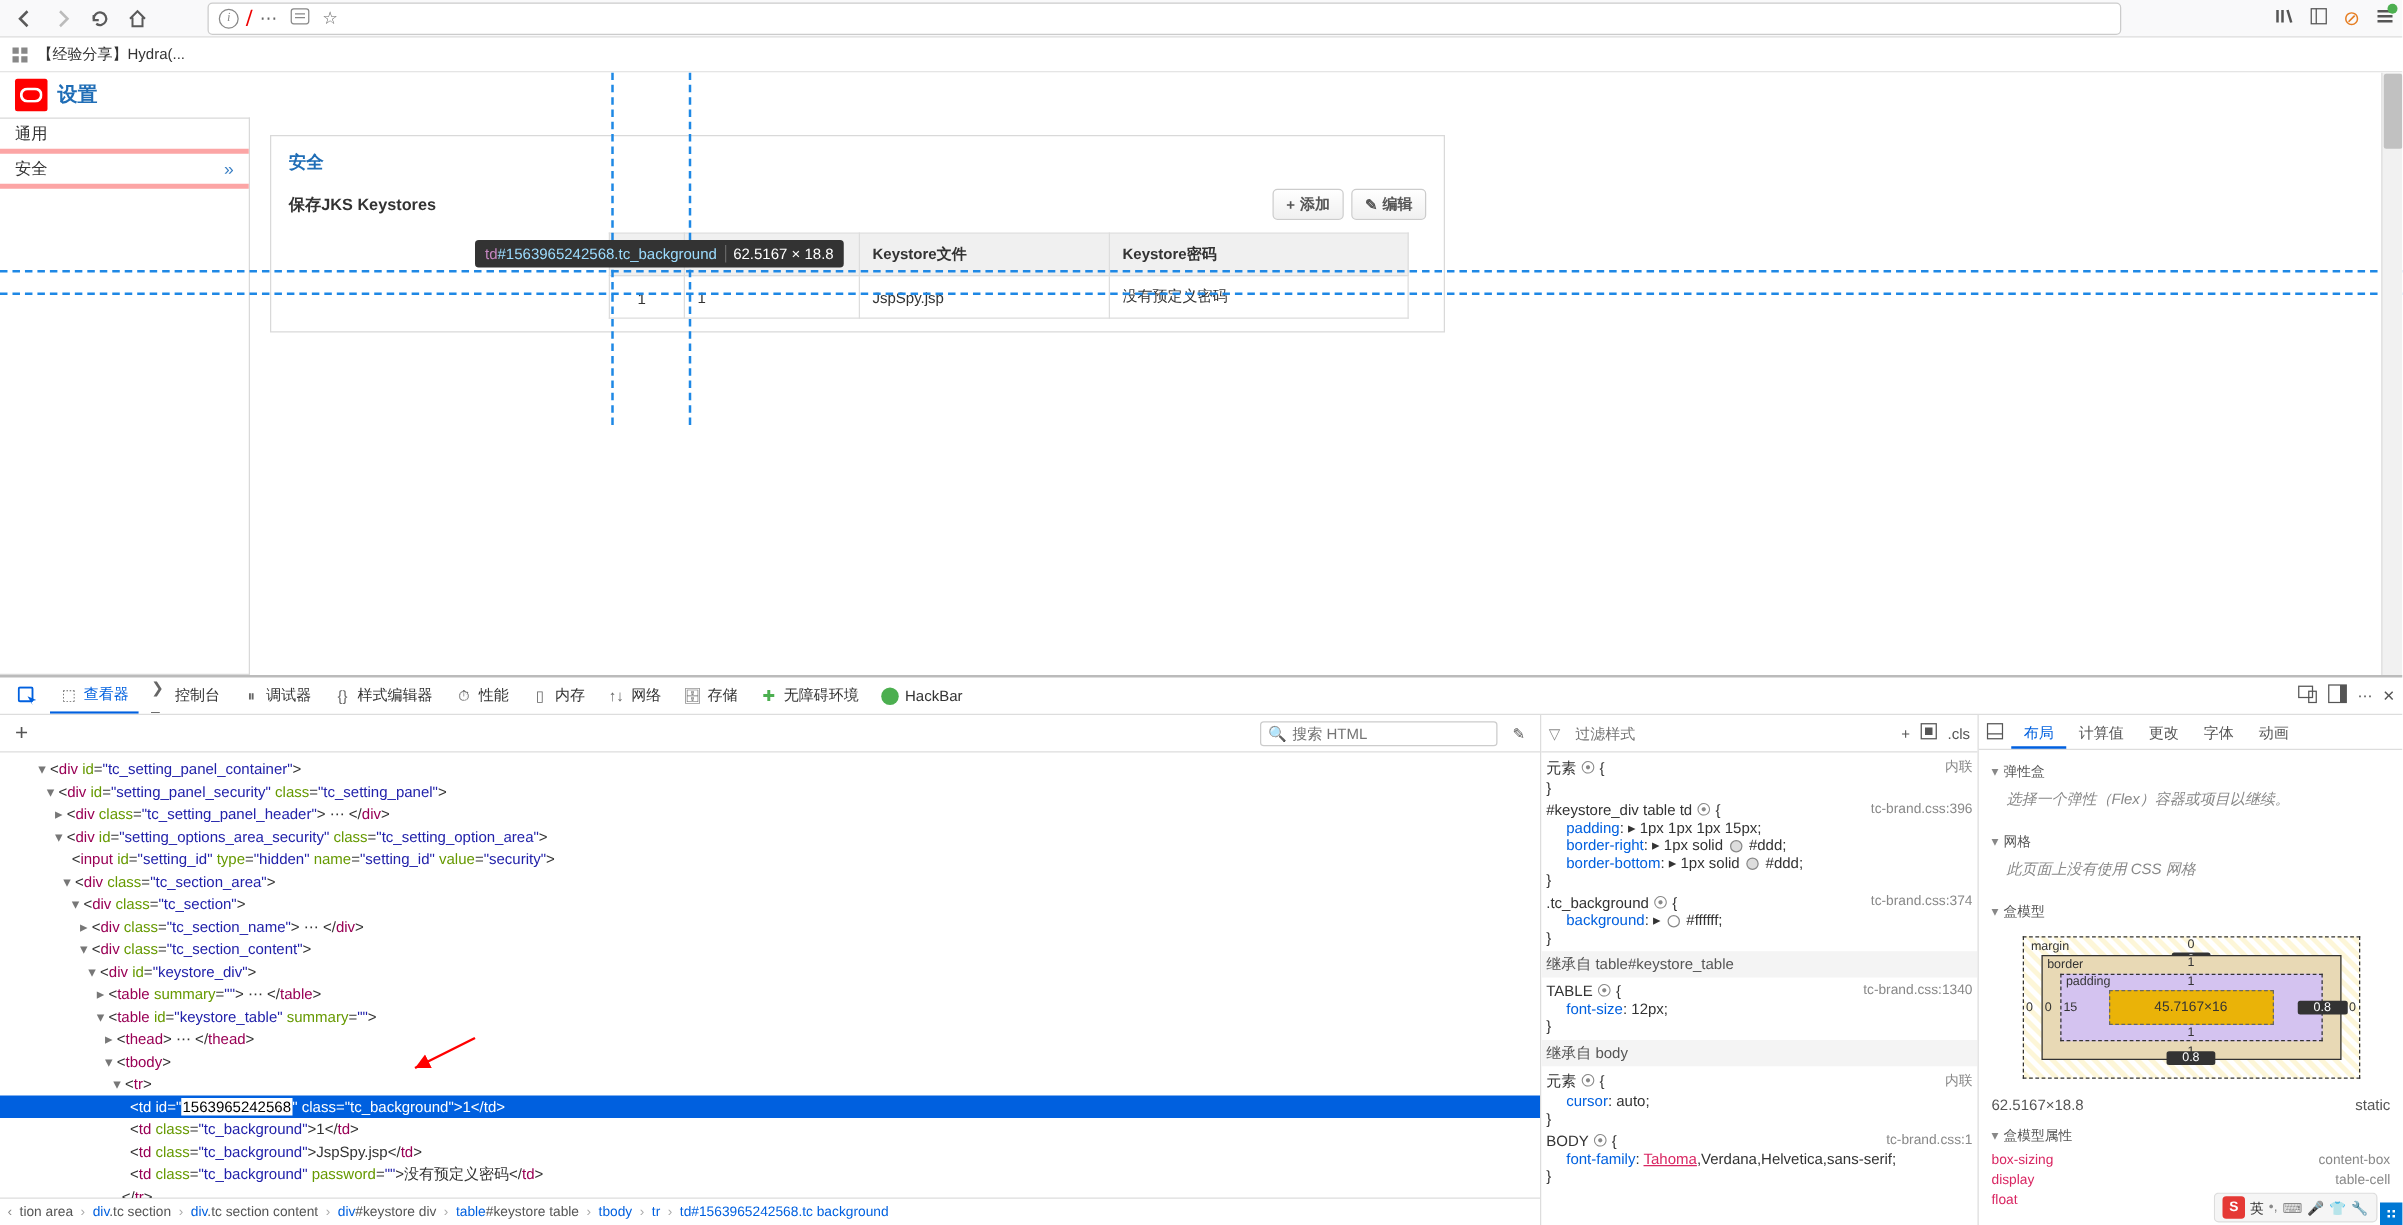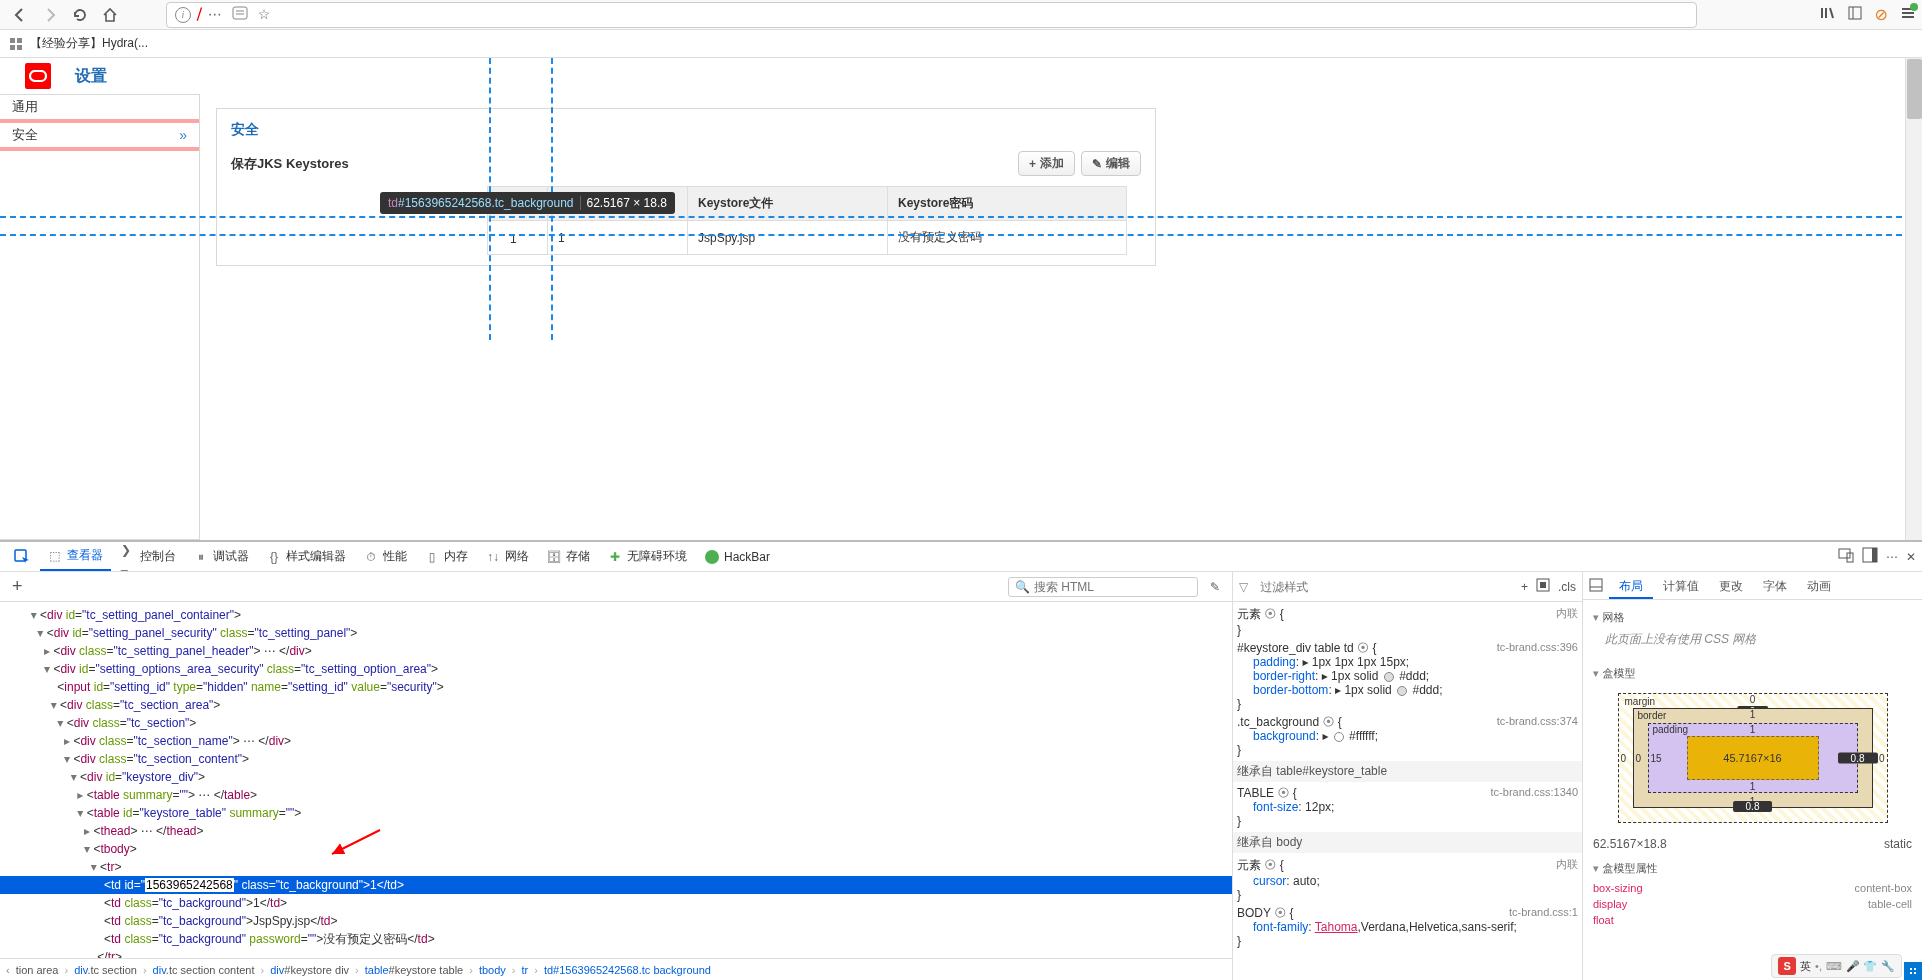--- a/index.html
+++ b/index.html
@@ -17,21 +17,21 @@
 .addr-right{display:flex;gap:10px;color:#666}
 .top-right{display:flex;gap:12px;align-items:center;color:#555}
 .menu-badge{position:relative}
 .menu-badge::after{content:'';position:absolute;top:-2px;right:-2px;width:8px;height:8px;border-radius:50%;background:#4caf50}
 
 .bookmarks{height:28px;display:flex;align-items:center;border-bottom:1px solid #ddd;padding:0 8px;gap:6px;font-size:12px;color:#333}
 .bmk-icon{width:16px;height:16px;display:inline-flex;align-items:center;justify-content:center;color:#666}
 
 
 .page{flex:1;position:relative;overflow:hidden;background:#fff}
-.page-header{height:36px;display:flex;align-items:center;padding-left:25px;gap:24px}
+.page-header{height:36px;display:flex;align-items:center;padding-left:12px;gap:8px}
 .oracle-logo{width:26px;height:26px;background:#f00;color:#fff;display:inline-flex;align-items:center;justify-content:center;border-radius:2px}
 .page-title{color:#1f6db6;font-size:16px;font-weight:bold}
 .page-body{display:flex;height:calc(100% - 36px)}
 .sidebar{width:200px;border:1px solid #d9d9d9;border-left:none}
 .side-item{height:28px;display:flex;align-items:center;padding:0 12px;border-bottom:4px solid #fca5a5;font-size:13px;color:#333;justify-content:space-between}
 .side-chevron{color:#3a7fc4;font-size:14px}
 .content{flex:1;padding:14px 16px}
 .content-inner{border:1px solid #d9d9d9;width:940px;position:relative}
 .sec-header{padding:12px 14px;color:#1f6db6;font-weight:bold;font-size:14px}
 .sec-sub{padding:0 14px 10px 14px;font-size:13px;font-weight:bold;color:#333;display:flex;justify-content:space-between;align-items:center}
@@ -98,21 +98,21 @@
 
 .layout-panel{width:340px;border-left:1px solid #ddd;display:flex;flex-direction:column;font-size:12px}
 .lp-tabs{display:flex;height:28px;border-bottom:1px solid #ddd}
 .lp-tab{padding:6px 10px;color:#555}
 .lp-tab.active{color:#0060df;border-bottom:2px solid #0060df}
 .lp-body{flex:1;overflow:auto;padding:6px 10px}
 .lp-sec{margin-bottom:8px}
 .lp-sec-h{color:#555;font-size:11px;padding:4px 0;display:flex;align-items:center;gap:4px}
 .lp-sec-h::before{content:'▾';color:#888}
 .lp-txt{color:#888;font-style:italic;padding:2px 0 6px 12px}
-.box-model{position:relative;width:270px;height:130px;margin:8px auto}
+.box-model{position:relative;width:270px;height:114px;margin:8px auto}
 .bm-margin{position:absolute;inset:0;background:repeating-linear-gradient(45deg,#fdf6d8,#fdf6d8 4px,#fff 4px,#fff 8px);border:1px dashed #333;display:flex;align-items:center;justify-content:center}
 .bm-border{position:absolute;inset:14px;background:#e8d9b5;border:1px solid #333;display:flex;align-items:center;justify-content:center}
 .bm-padding{position:absolute;inset:14px;background:#d4c3f0;border:1px dashed #333}
 .bm-content{position:absolute;inset:12px 38px;background:#eab308;border:1px dashed #666;display:flex;align-items:center;justify-content:center;font-size:11px}
 .bm-label{position:absolute;font-size:10px;color:#333}
 .bm-num{position:absolute;font-size:10px;background:#333;color:#fff;padding:0 13px;border-radius:2px}
 .lp-dims{display:flex;justify-content:space-between;padding:6px 0;color:#555}
 .lp-props{}
 .lp-prop{display:flex;justify-content:space-between;padding:2px 0;font-family:Menlo,monospace;font-size:11px}
 .lp-prop .pn{color:#d92662}
@@ -445,20 +445,24 @@
                 <rect x="1" y="1" width="12" height="12" stroke="#555" fill="none"></rect>
                 <line x1="1" y1="9" x2="13" y2="9" stroke="#555"></line>
               </svg></span>
           <span class="lp-tab active">布局</span>
           <span class="lp-tab">计算值</span>
           <span class="lp-tab">更改</span>
           <span class="lp-tab">字体</span>
           <span class="lp-tab">动画</span>
         </div>
         <div class="lp-body">
+          <div class="lp-sec">
+              <div class="lp-sec-h">弹性盒</div>
+              <div class="lp-txt">选择一个弹性（Flex）容器或项目以继续。</div>
+            </div>
           <div class="lp-sec">
               <div class="lp-sec-h">网格</div>
               <div class="lp-txt">此页面上没有使用 CSS 网格</div>
             </div>
           <div class="lp-sec">
             <div class="lp-sec-h">盒模型</div>
             <div class="box-model">
               <div class="bm-margin">
                 <span class="bm-label" style="top:2px;left:6px">margin</span>
                 <span class="bm-label" style="top:0;left:50%;transform:translateX(-50%)">0</span>

